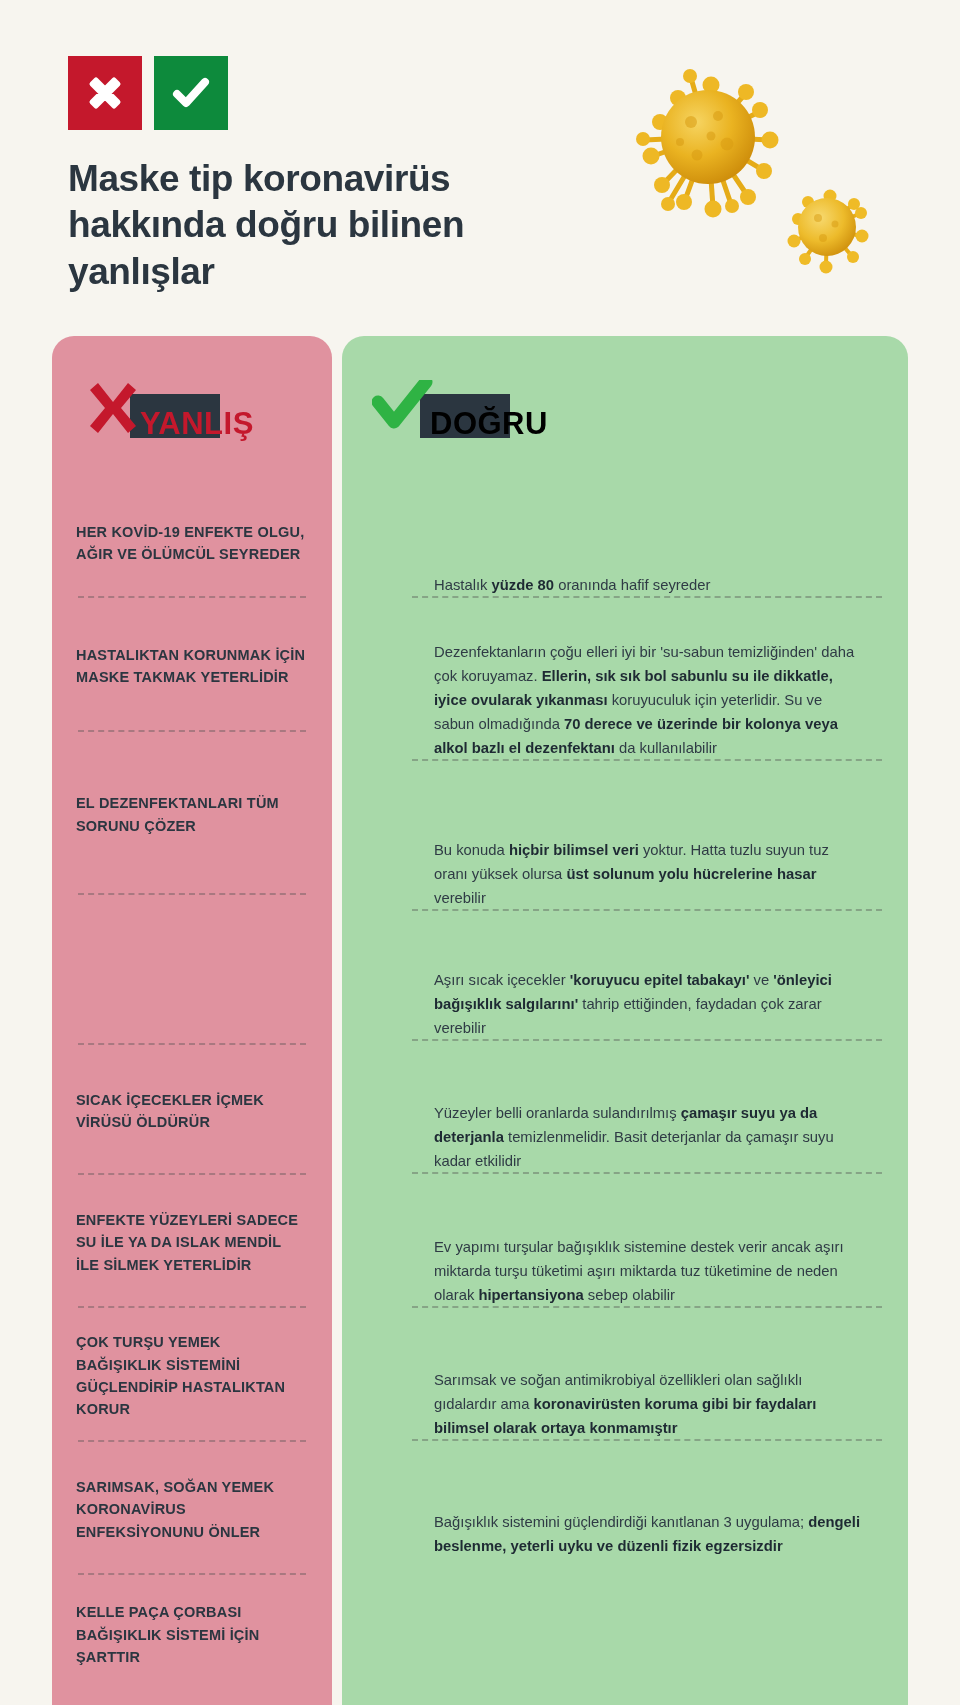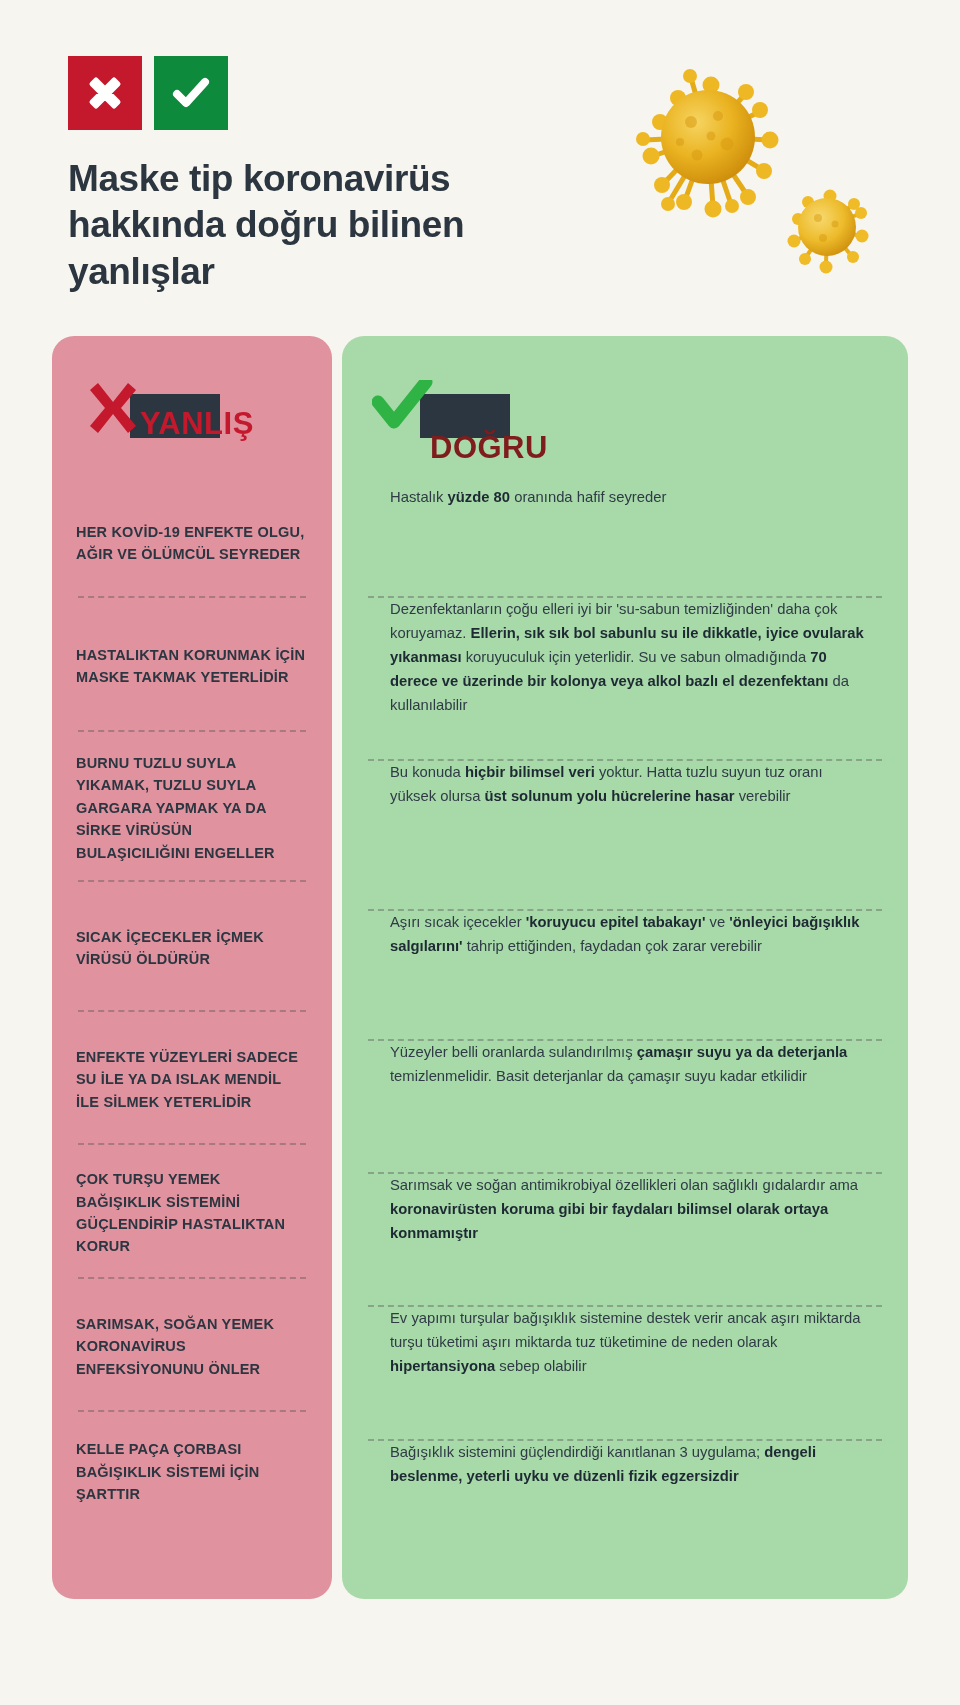--- a/index.html
+++ b/index.html
@@ -106,21 +106,21 @@
   }
   .stamp-label {
     position: absolute;
     left: 70px;
     top: 32px;
     font-size: 31px;
     font-weight: bold;
     letter-spacing: 0.5px;
   }
   .stamp-label.wrong-txt { color: #c4182c; }
-  .stamp-label.right-txt { color: #7f1d1d; margin-top: 24px; }
+  .stamp-label.right-txt { color: #000000; }
 
   
   .rows { padding: 0 0 40px 0; }
 
   .row {
     position: relative;
     padding: 0 26px;
     display: flex;
     align-items: flex-start;
   }
@@ -147,21 +147,21 @@
   .fact {
     font-size: 14.8px;
     line-height: 1.62;
     color: #2f3b45;
     padding-left: 22px;
     padding-right: 18px;
   }
   .fact b { font-weight: bold; color: #1e2a33; }
 
   .row.wrong-row { align-items: center; padding-left: 24px; }
-  .row.right-row { align-items: flex-start; }
+  .row.right-row { align-items: flex-end; margin-left: 44px; }
 </style>
 </head>
 <body>
 
 <div class="header">
   <div class="badge-row">
     <div class="badge-box wrong">
       <span>
         <svg width="46" height="46" viewBox="0 0 46 46">
           <path d="M10 14 L14 10 L23 19 L32 10 L36 14 L27 23 L36 32 L32 36 L23 27 L14 36 L10 32 L19 23 Z" fill="#ffffff" stroke="#ffffff" stroke-width="5" stroke-linejoin="round" stroke-linecap="round"></path>
@@ -294,22 +294,25 @@
 
     <div class="rows">
       <div class="row wrong-row" style="min-height:112px">
         <div class="claim">HER KOVİD-19 ENFEKTE OLGU, AĞIR VE ÖLÜMCÜL SEYREDER</div>
         <div class="divider"></div>
       </div>
       <div class="row wrong-row" style="min-height:134px">
         <div class="claim">HASTALIKTAN KORUNMAK İÇİN MASKE TAKMAK YETERLİDİR</div>
         <div class="divider"></div>
       </div>
+      <div class="row wrong-row" style="min-height:163px">
+        <div class="claim">EL DEZENFEKTANLARI TÜM SORUNU ÇÖZER</div>
+        <div class="divider"></div>
+      </div>
       <div class="row wrong-row" style="min-height:150px">
-        <div class="claim">BURNU TUZLU SUYLA YIKAMAK, TUZLU SUYLA GARGARA YAPMAK YA DA SİRKE VİRÜSÜN BULAŞICILIĞINI ENGELLER</div>
         <div class="divider"></div>
       </div>
       <div class="row wrong-row" style="min-height:130px">
         <div class="claim">SICAK İÇECEKLER İÇMEK VİRÜSÜ ÖLDÜRÜR</div>
         <div class="divider"></div>
       </div>
       <div class="row wrong-row" style="min-height:133px">
         <div class="claim">ENFEKTE YÜZEYLERİ SADECE SU İLE YA DA ISLAK MENDİL İLE SİLMEK YETERLİDİR</div>
         <div class="divider"></div>
       </div>
@@ -355,28 +358,28 @@
         <div class="divider"></div>
       </div>
       <div class="row right-row" style="min-height:130px">
         <div class="fact">Aşırı sıcak içecekler <b>'koruyucu epitel tabakayı'</b> ve <b>'önleyici bağışıklık salgılarını'</b> tahrip ettiğinden, faydadan çok zarar verebilir</div>
         <div class="divider"></div>
       </div>
       <div class="row right-row" style="min-height:133px">
         <div class="fact">Yüzeyler belli oranlarda sulandırılmış <b>çamaşır suyu ya da deterjanla</b> temizlenmelidir. Basit deterjanlar da çamaşır suyu kadar etkilidir</div>
         <div class="divider"></div>
       </div>
+      <div class="row right-row" style="min-height:134px">
+        <div class="fact">Ev yapımı turşular bağışıklık sistemine destek verir ancak aşırı miktarda turşu tüketimi aşırı miktarda tuz tüketimine de neden olarak <b>hipertansiyona</b> sebep olabilir</div>
+        <div class="divider"></div>
+      </div>
       <div class="row right-row" style="min-height:133px">
         <div class="fact">Sarımsak ve soğan antimikrobiyal özellikleri olan sağlıklı gıdalardır ama <b>koronavirüsten koruma gibi bir faydaları bilimsel olarak ortaya konmamıştır</b></div>
         <div class="divider"></div>
       </div>
-      <div class="row right-row" style="min-height:134px">
-        <div class="fact">Ev yapımı turşular bağışıklık sistemine destek verir ancak aşırı miktarda turşu tüketimi aşırı miktarda tuz tüketimine de neden olarak <b>hipertansiyona</b> sebep olabilir</div>
-        <div class="divider"></div>
-      </div>
       <div class="row right-row last" style="min-height:118px">
         <div class="fact">Bağışıklık sistemini güçlendirdiği kanıtlanan 3 uygulama; <b>dengeli beslenme, yeterli uyku ve düzenli fizik egzersizdir</b></div>
 
       </div>
     </div>
   </div>
 
 </div>
 
 </body></html>

